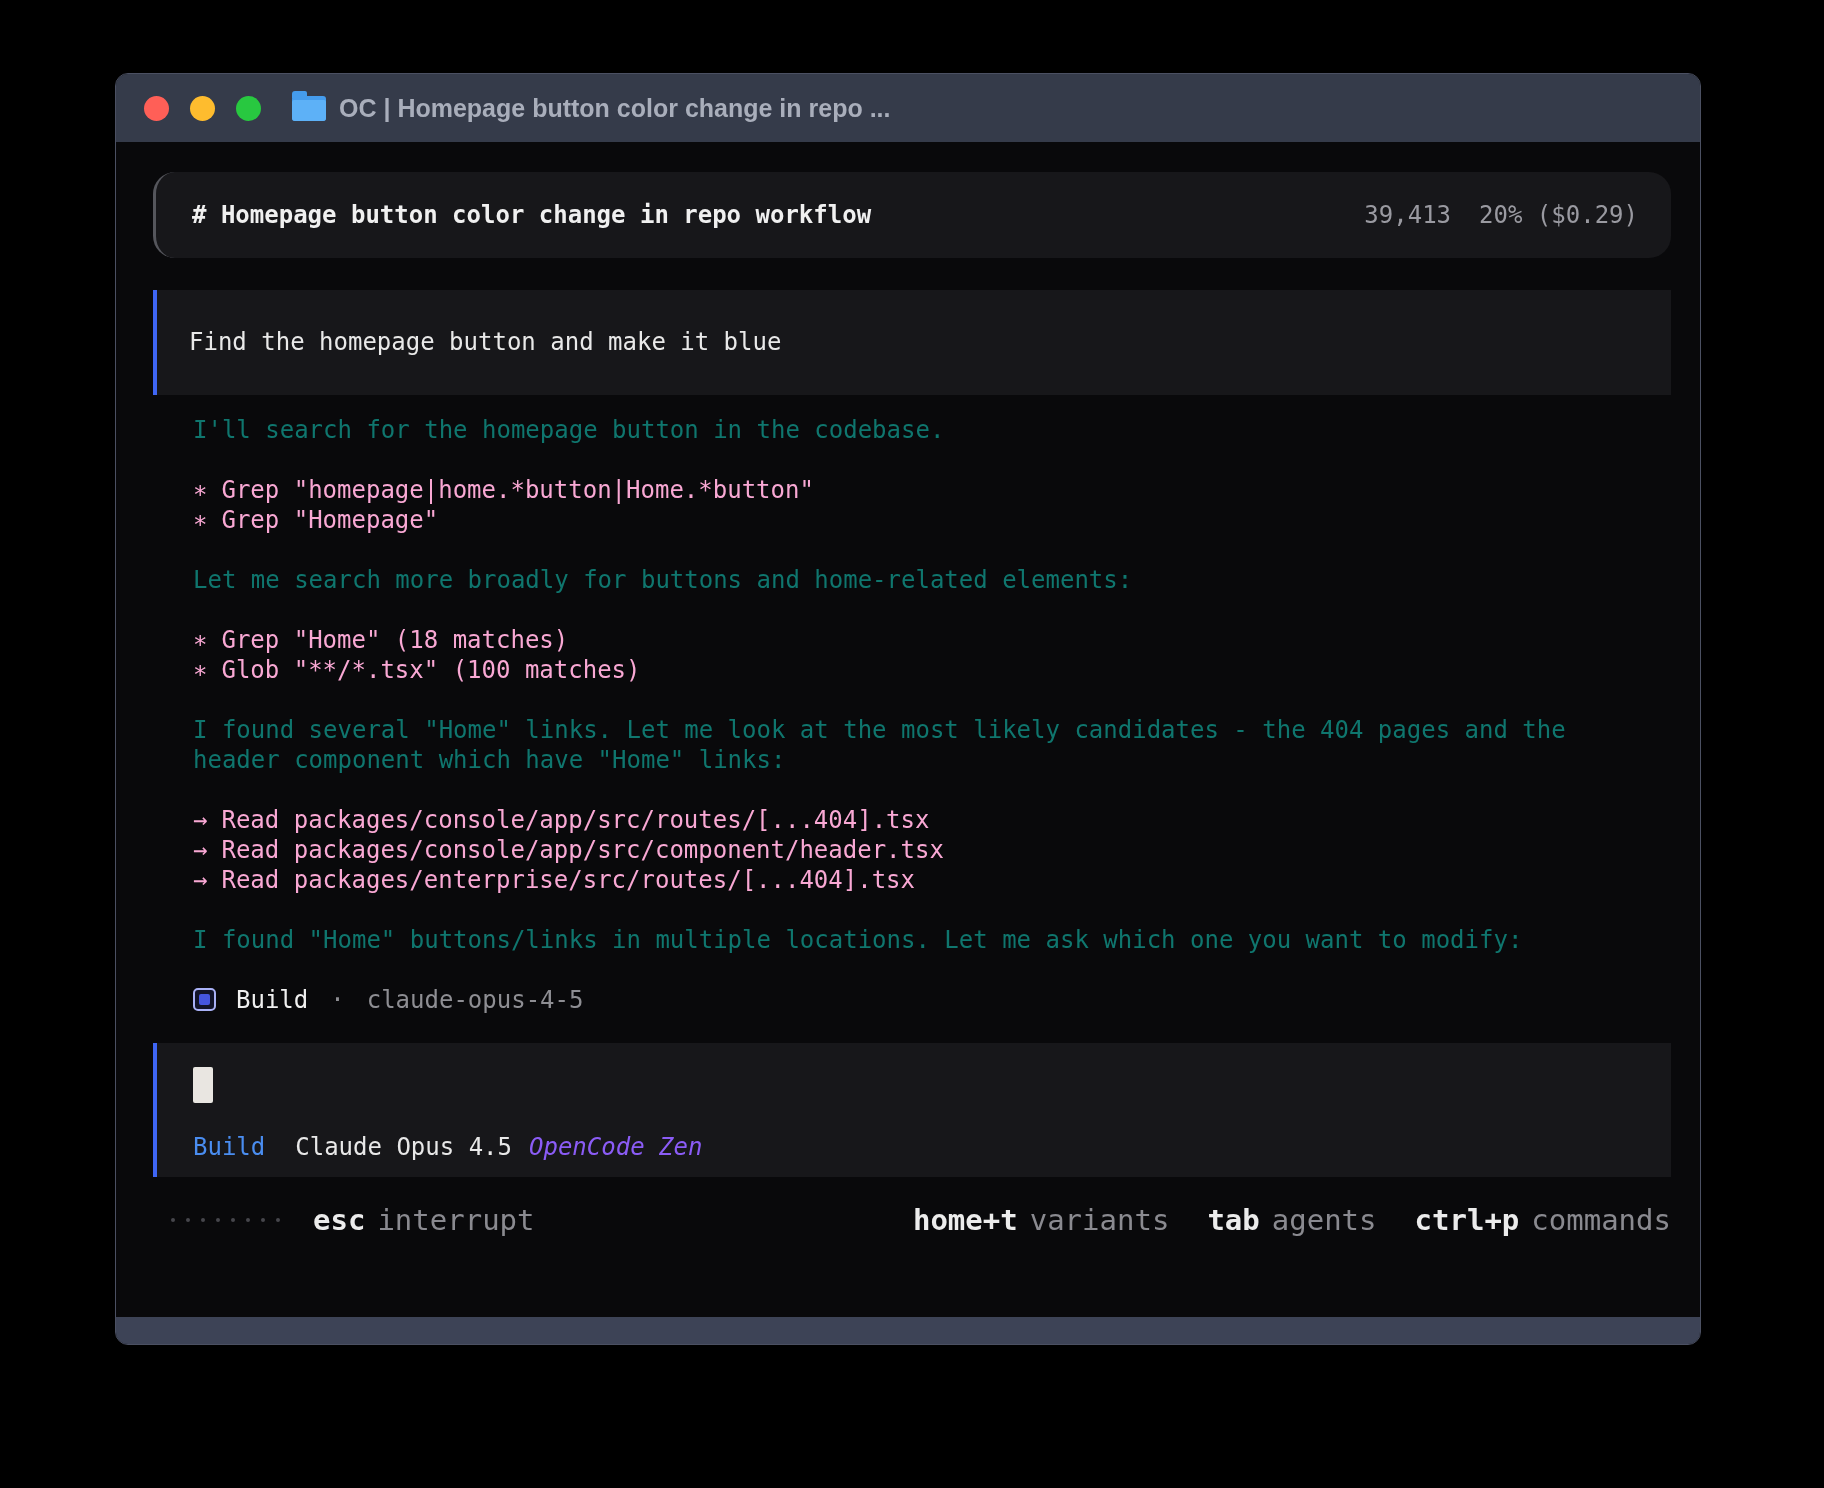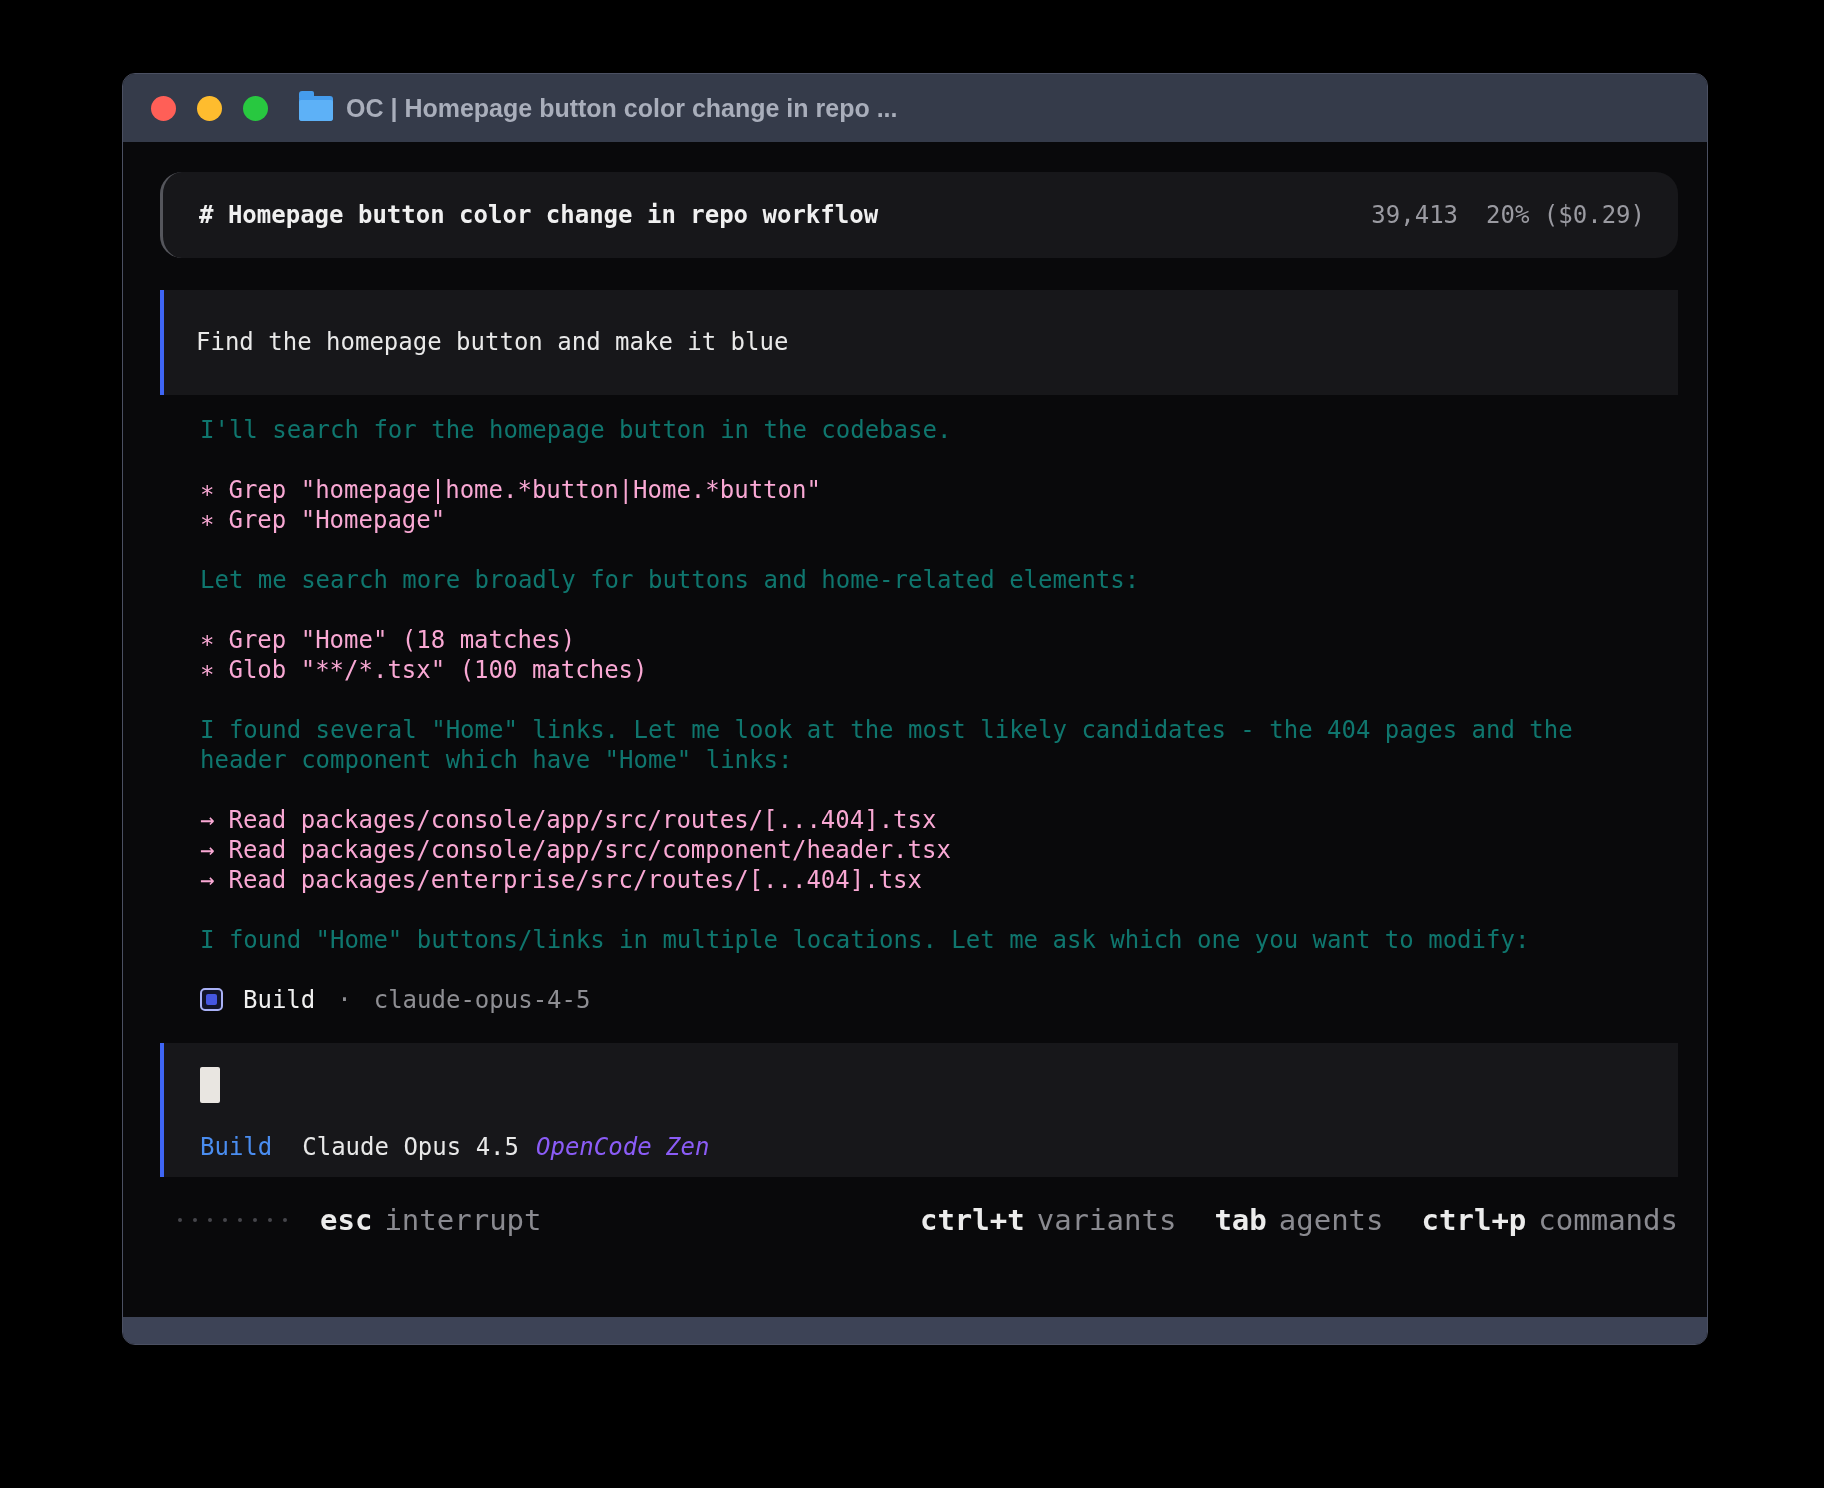--- a/index.html
+++ b/index.html
@@ -1,20 +1,20 @@
 <!DOCTYPE html>
 <html><head>
 <meta charset="utf-8">
 <style>
   * { margin:0; padding:0; box-sizing:border-box; }
   html,body { width:1824px; height:1488px; background:#000; overflow:hidden; }
   body { font-family:"DejaVu Sans Mono", monospace; }
 
   .window{
-    position:absolute; left:122px; top:73px; width:1586px; height:1272px;
+    position:absolute; left:115px; top:73px; width:1586px; height:1272px;
     border-radius:13px; background:#09090b; border:1px solid #4b5062;
     overflow:hidden; display:flex; flex-direction:column;
   }
 
   
   .titlebar{
     height:68px; flex:none; background:#353b4a;
     display:flex; align-items:center; padding:0 28px;
   }
   .lights{ display:flex; gap:21px; align-items:center; }
@@ -178,21 +178,21 @@
           <i></i>
           <i></i>
           <i></i>
           <i></i>
       </span>
       <span class="shortcut" style="margin-left:0">
         <span class="key">esc</span><span class="key-label">interrupt</span>
       </span>
       <span class="bar-spacer"></span>
       <span class="shortcut">
-        <span class="key">ctrl+t</span><span class="key-label">variants</span>
+        <span class="key">home+t</span><span class="key-label">variants</span>
       </span>
       <span class="shortcut">
         <span class="key">tab</span><span class="key-label">agents</span>
       </span>
       <span class="shortcut">
         <span class="key">ctrl+p</span><span class="key-label">commands</span>
       </span>
     </div>
 
   </div>

